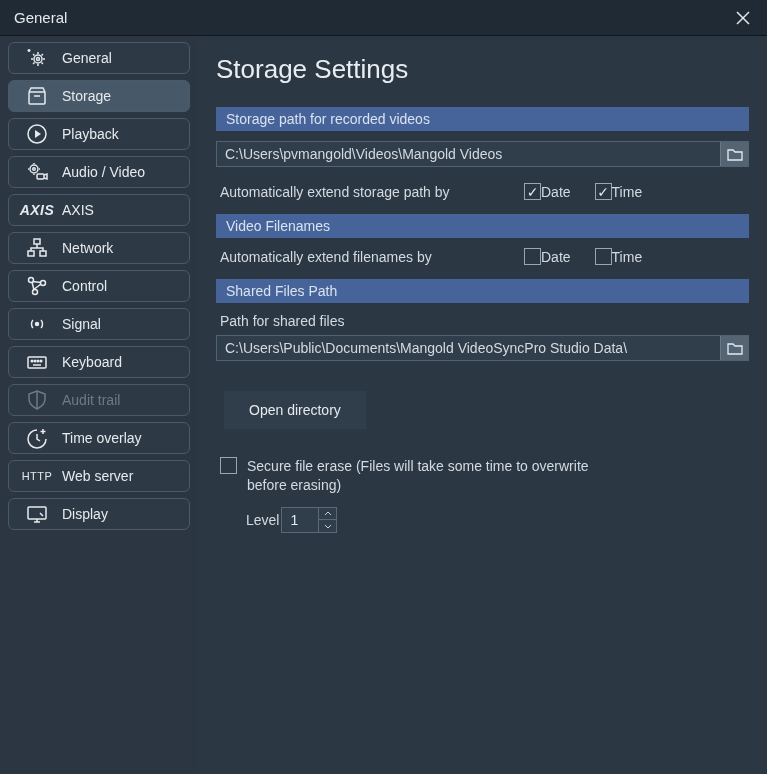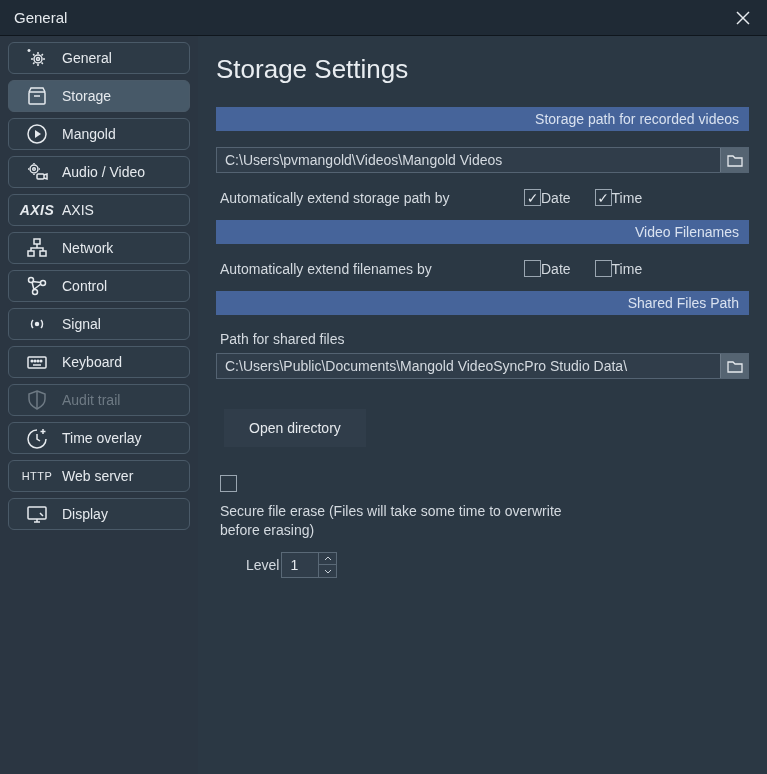--- a/index.html
+++ b/index.html
@@ -69,22 +69,21 @@
   font-size: 26px;
   font-weight: 400;
   color: #e9edf1;
   margin-bottom: 22px;
 }
 .section-header {
   background: #46649a;
   color: #d9e2f0;
   padding: 4px 10px;
   font-size: 14px;
-  margin-bottom: 16px;
-  text-align: right;
+  margin-bottom: 10px;
 }
 .field-label {
   color: #d4dae0;
   margin: 8px 4px 6px 4px;
   font-size: 14px;
 }
 .path-row {
   display: flex;
   align-items: stretch;
   border: 1px solid #546372;
@@ -141,21 +140,20 @@
   cursor: pointer;
   font-size: 14px;
   margin: 14px 0 18px 8px;
   display: inline-block;
 }
 .secure-row {
   display: flex;
   align-items: flex-start;
   gap: 10px;
   margin: 10px 4px 12px 4px;
-  flex-direction: column;
 }
 .secure-text { max-width: 380px; line-height: 1.35; }
 .level-row {
   display: flex;
   align-items: center;
   gap: 2px;
   margin: 4px 4px 18px 30px;
 }
 .spinner {
   display: flex;
@@ -233,21 +231,21 @@
       <span class="nav-label">Storage</span>
     </div>
 
     <div class="nav-item">
       <span class="nav-icon">
         <svg width="24" height="24" viewBox="0 0 24 24">
             <circle cx="12" cy="12" r="9"></circle>
             <path d="M10 8l6 4-6 4z" fill="#e6eaee" stroke="none"></path>
           </svg>
       </span>
-      <span class="nav-label">Mangold</span>
+      <span class="nav-label">Playback</span>
     </div>
 
     <div class="nav-item">
       <span class="nav-icon">
         <svg width="24" height="24" viewBox="0 0 24 24">
             <circle cx="9" cy="9" r="4"></circle>
             <circle cx="9" cy="9" r="1.3"></circle>
             <path d="M9 4v-1M9 14v1M4 9h-1M14 9h1"></path>
             <rect x="12" y="14" width="7" height="5" rx="1"></rect>
             <path d="M19 15l3-1v5l-3-1"></path>

